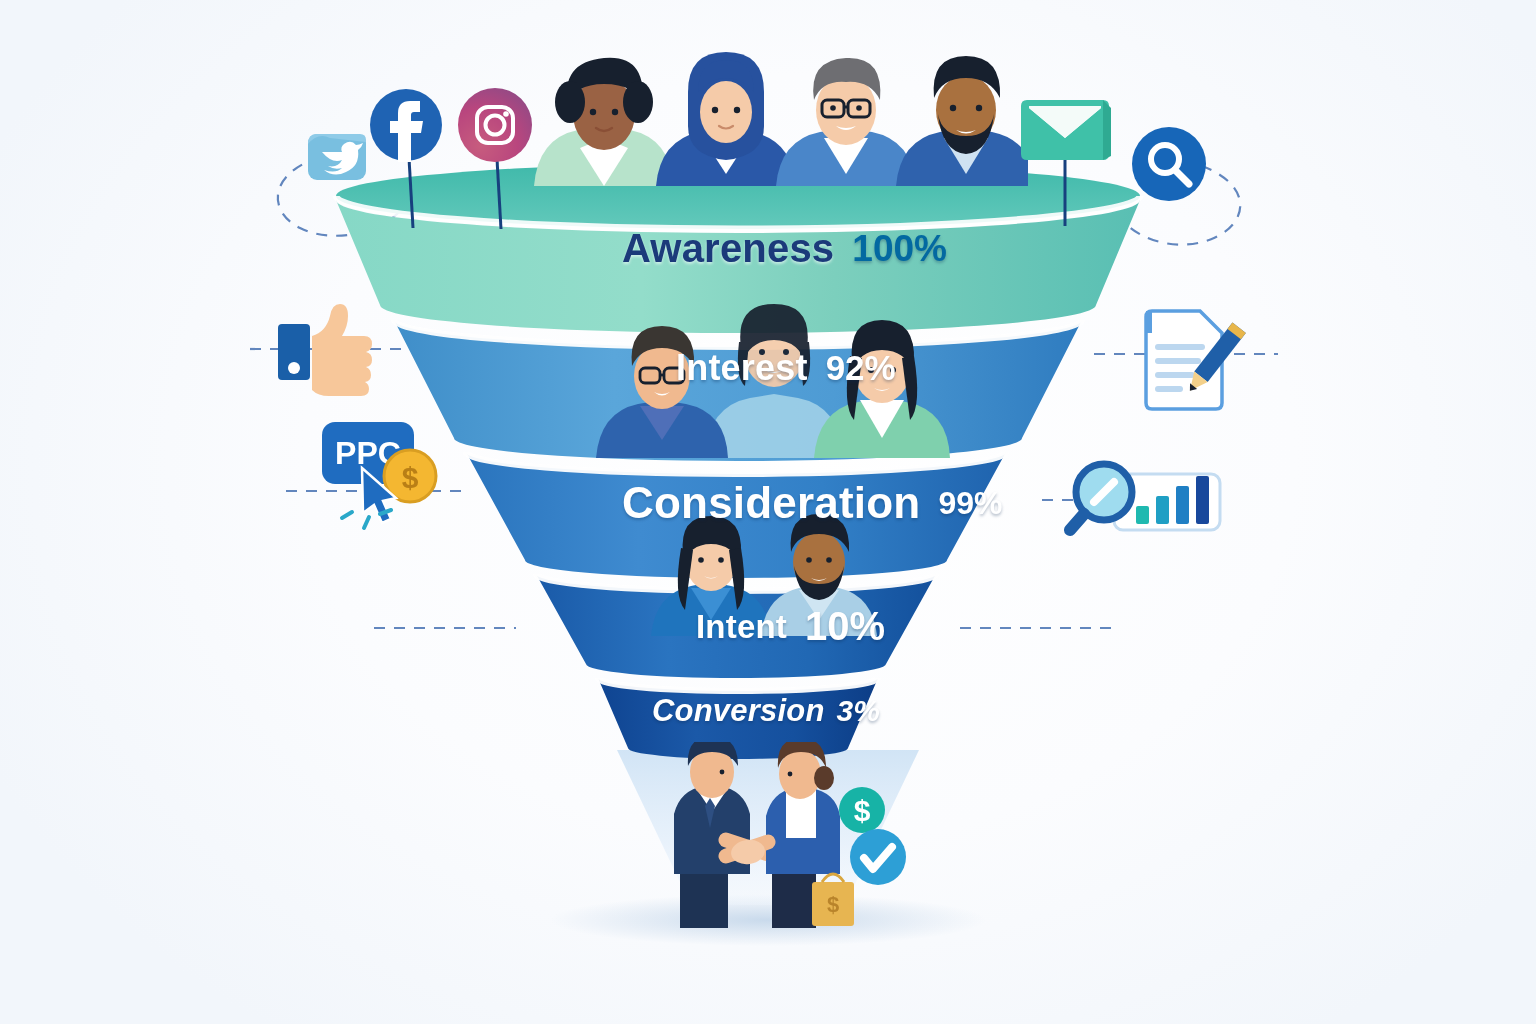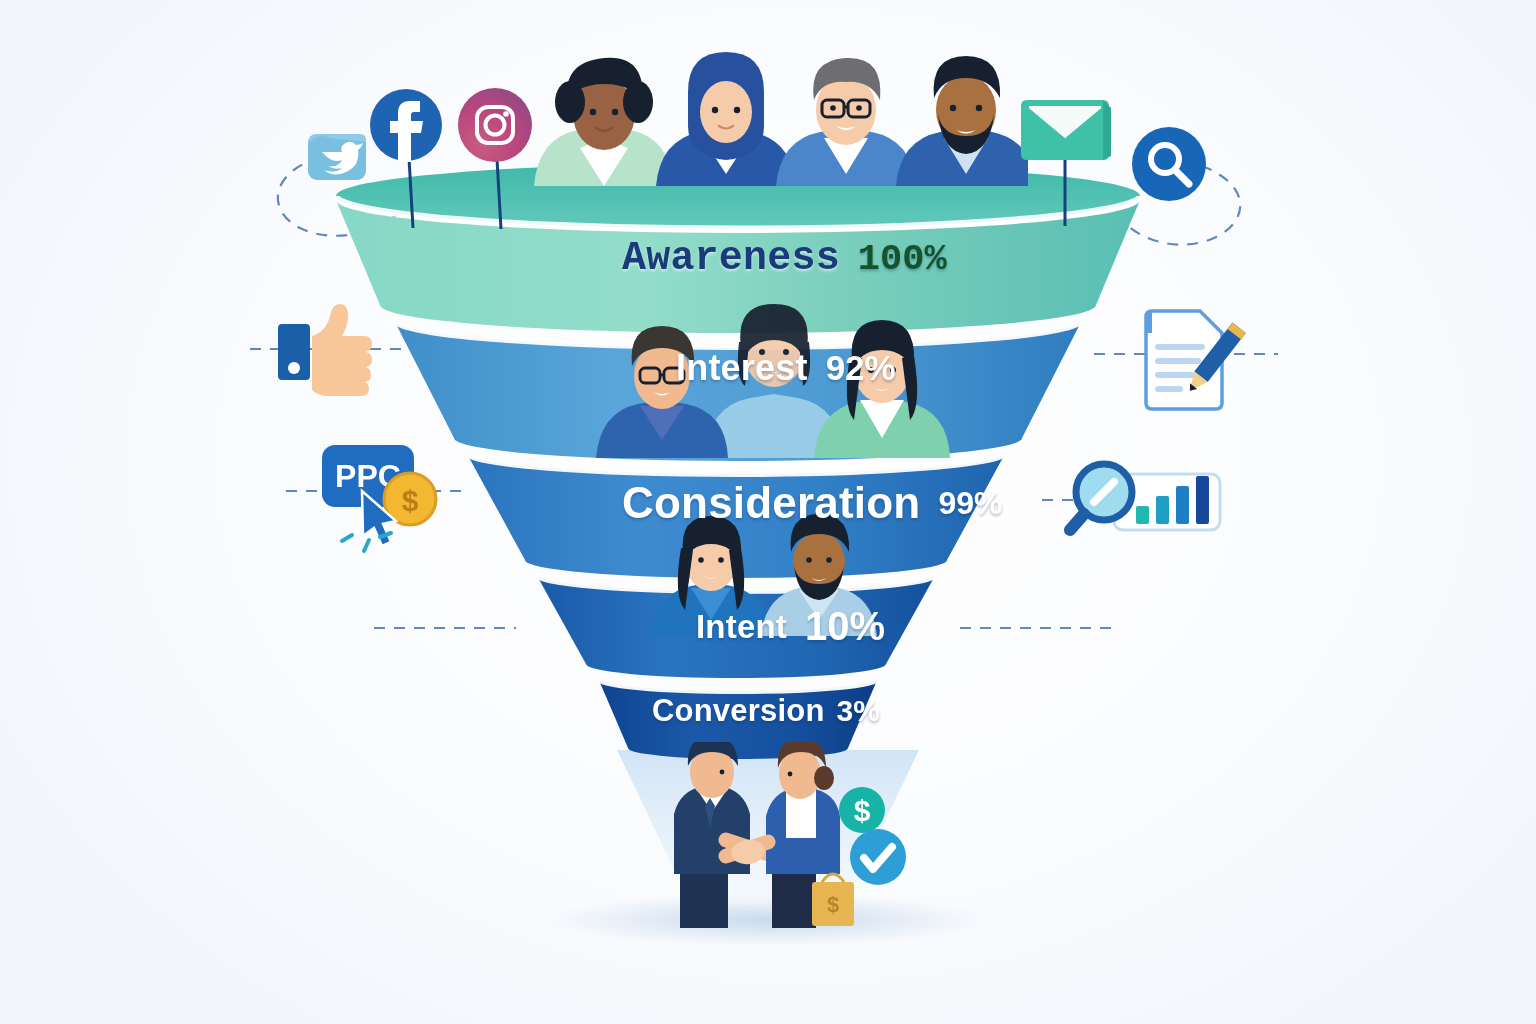--- a/index.html
+++ b/index.html
@@ -21,51 +21,51 @@
 
   
   .band-label{
     position:absolute;display:flex;align-items:center;gap:18px;
     white-space:nowrap;pointer-events:none;
     text-shadow:0 2px 3px rgba(10,40,80,.30);
   }
   .band-name{font-weight:700;letter-spacing:.2px;}
   .band-pct{font-weight:700;}
 
-  .lbl-awareness{left:622px;top:236px;font-family:Liberation Mono, monospace;}
+  .lbl-awareness{left:622px;top:226px;}
   .lbl-awareness .band-name{font-size:40px;color:#1b3a7a;text-shadow:0 2px 3px rgba(255,255,255,.55);}
-  .lbl-awareness .band-pct{font-size:37px;color:#14532d;}
+  .lbl-awareness .band-pct{font-size:37px;color:#0369a1;}
 
   .lbl-interest{left:676px;top:347px;}
   .lbl-interest .band-name{font-size:36px;color:#ffffff;}
   .lbl-interest .band-pct{font-size:35px;color:#ffffff;}
 
   .lbl-consideration{left:622px;top:478px;}
   .lbl-consideration .band-name{font-size:44px;color:#ffffff;}
   .lbl-consideration .band-pct{font-size:32px;color:#ffffff;}
 
   .lbl-intent{left:696px;top:604px;}
   .lbl-intent .band-name{font-size:33px;color:#ffffff;}
   .lbl-intent .band-pct{font-size:40px;color:#ffffff;}
 
-  .lbl-conversion{left:652px;top:693px;gap:12px;}
+  .lbl-conversion{left:652px;top:693px;gap:12px;font-style:italic;}
   .lbl-conversion .band-name{font-size:31px;color:#ffffff;}
   .lbl-conversion .band-pct{font-size:30px;color:#ffffff;}
 
   
   .icon{position:absolute;}
   .icon svg{display:block;overflow:visible;}
 
   .ic-twitter{left:306px;top:128px;}
   .ic-facebook{left:369px;top:88px;}
   .ic-instagram{left:457px;top:87px;}
   .ic-email{left:1019px;top:86px;}
   .ic-search{left:1130px;top:125px;}
   .ic-like{left:272px;top:296px;}
-  .ic-ppc{left:318px;top:437px;}
+  .ic-ppc{left:318px;top:414px;}
   .ic-content{left:1132px;top:305px;}
   .ic-seo{left:1060px;top:456px;}
 
   
   .people{position:absolute;}
   .top-people{left:508px;top:36px;}
   .interest-people{left:586px;top:290px;}
   .intent-people{left:645px;top:508px;}
   .bottom-scene{left:640px;top:742px;}
 </style>

